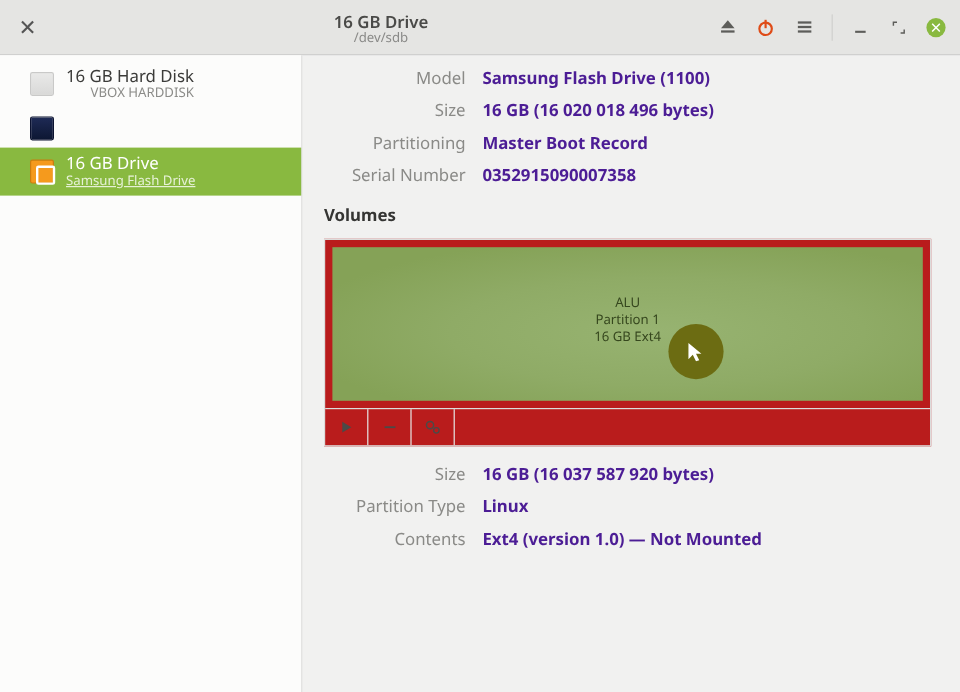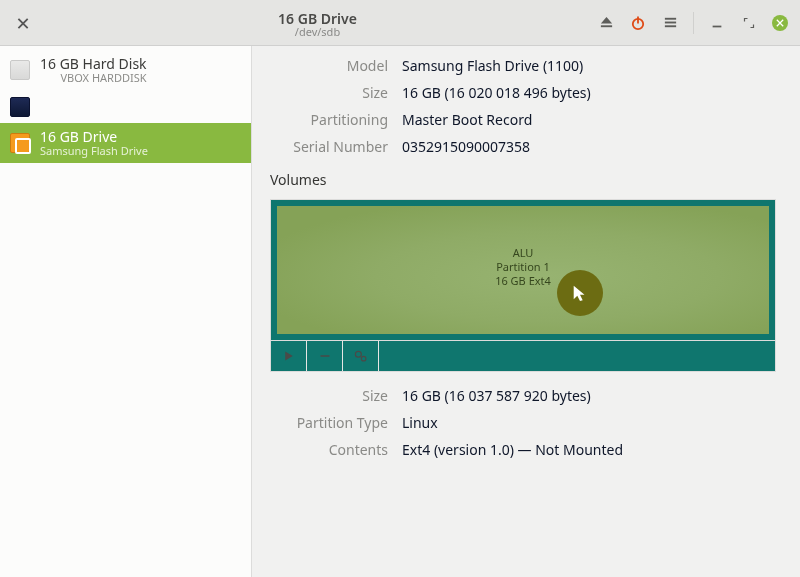--- a/index.html
+++ b/index.html
@@ -69,65 +69,65 @@
   
   .sidebar {
     width: 252px;
     background: #fcfcfb;
     border-right: 1px solid #dcdcdb;
     padding-top: 4px;
   }
   .dev {
     display: flex; align-items: center;
     gap: 10px;
-    padding: 6px 10px;
+    padding: 6px 25px;
     cursor: pointer;
   }
   .dev .icon {
     width: 20px; height: 20px;
     flex: 0 0 20px;
     border-radius: 2px;
   }
   .dev .icon.hdd { background: linear-gradient(#e9e9e8,#d9d9d8); border:1px solid #c9c9c8; }
   .dev .icon.cd  { background: linear-gradient(#1e2a55,#0d1733); border:1px solid #0b1230; }
   .dev .icon.usb { background: #f59a1d; border:1px solid #cc7c0e; position:relative; }
   .dev .icon.usb::after{content:"";position:absolute;left:4px;top:4px;width:12px;height:12px;border:2px solid #fff;border-radius:2px;}
   .dev .icon.blk { background: #f5b43c; border:1px solid #d59120; }
   .dev .txt { line-height: 1.15; }
   .dev .txt .n { font-size: 14px; color: #3b3b39; }
   .dev .txt .d { font-size: 11px; color: #8c8c89; text-align: right; }
   .dev.selected {
     background: #89b940;
   }
   .dev.selected .txt .n { color: #fff; }
-  .dev.selected .txt .d { color: #e6f1d6; }
+  .dev.selected .txt .d { color: #e6f1d6; text-decoration: underline; }
 
   
   .main {
     flex: 1;
     padding: 10px 24px 0 18px;
     overflow: auto;
   }
   .kv {
     display: grid;
     grid-template-columns: 118px 1fr;
     row-gap: 8px;
     column-gap: 14px;
     margin-bottom: 14px;
   }
   .kv .k { text-align: right; color: #8a8a87; font-size: 14px; }
-  .kv .v { color: #0f172a; font-size: 14px; }
+  .kv .v { color: #4c1d95; font-size: 14px; font-weight: bold; }
 
   .section-title {
-    font-weight: 400; color: #353533;
+    font-weight: 700; color: #353533;
     margin: 6px 0 10px 0;
   }
 
   .volumes {
-    background: #0f766e;
+    background: #b91c1c;
     border: 1px solid #dcdcdb;
   }
   .partition {
     height: 128px;
     margin: 6px;
     background: radial-gradient(ellipse at 55% 55%, #97b371 0%, #8fab66 45%, #85a257 80%);
     position: relative;
     color: #36471e;
     cursor: pointer;
   }

